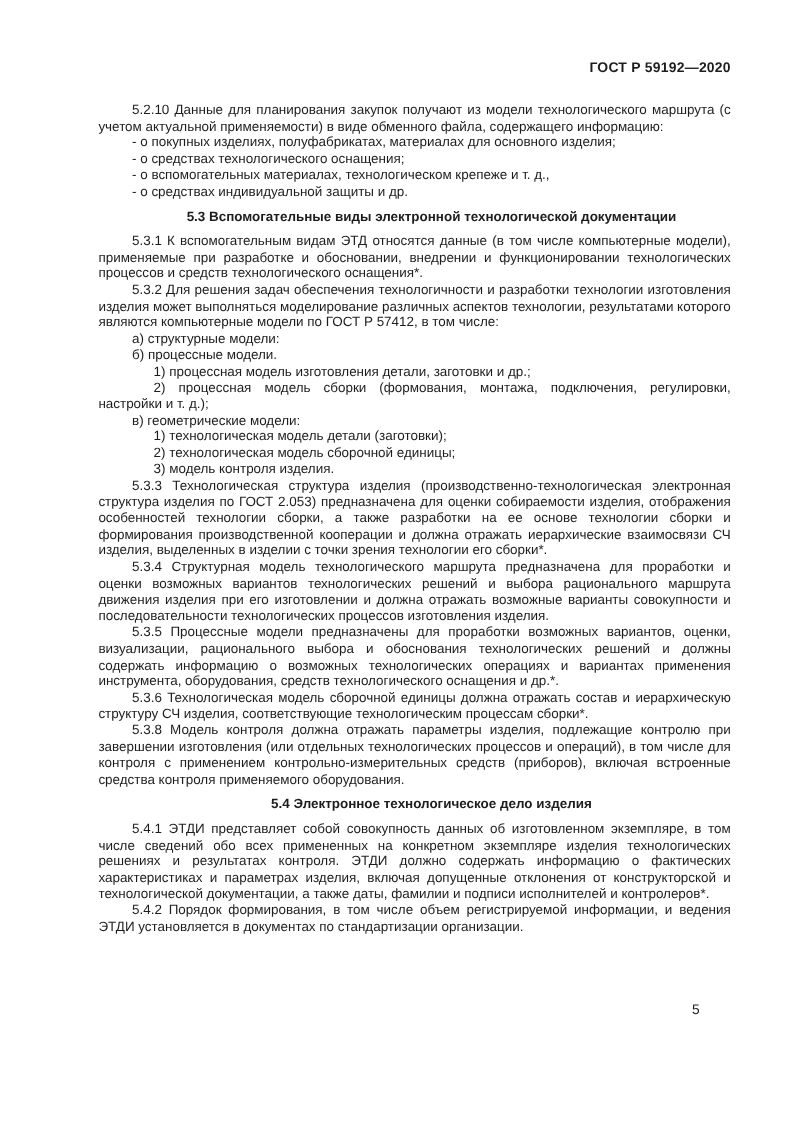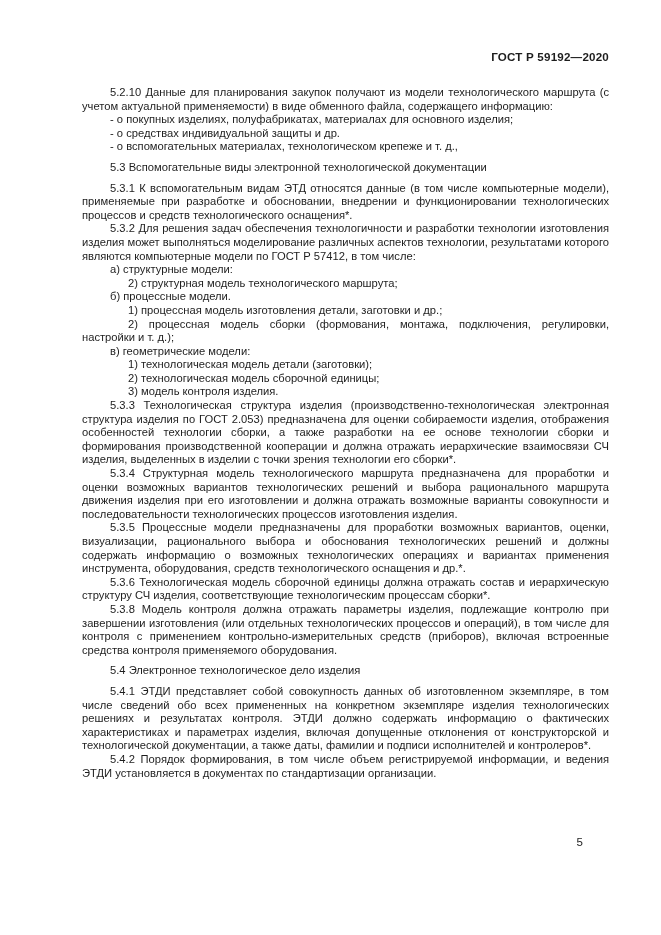--- a/index.html
+++ b/index.html
@@ -37,23 +37,23 @@
   }
   .content p {
     margin: 0;
     padding: 0;
   }
   .para   { text-indent: 28px; }
   .dash   { text-indent: 28px; }
   .suba   { text-indent: 28px; }
   .sub1   { text-indent: 46px; }
   .heading {
-    font-weight: normal;
+    font-weight: bold;
     text-indent: 28px;
-    text-align: left;
+    text-align: center;
     margin-top: 7px !important;
     margin-bottom: 7px !important;
   }
   .page-number {
     position: absolute;
     top: 836px;
     right: 78px;
     font-size: 11.5px;
     color: #1d1d1d;
   }
@@ -61,27 +61,27 @@
 </head>
 <body>
 
 <div class="page">
 
   <div class="running-header">ГОСТ Р 59192—2020</div>
 
   <div class="content">
     <p class="para">5.2.10 Данные для планирования закупок получают из модели технологического маршрута (с учетом актуальной применяемости) в виде обменного файла, содержащего информацию:</p>
     <p class="dash">- о покупных изделиях, полуфабрикатах, материалах для основного изделия;</p>
+    <p class="dash">- о средствах технологического оснащения;</p>
+    <p class="dash">- о вспомогательных материалах, технологическом крепеже и т. д.,</p>
     <p class="dash">- о средствах индивидуальной защиты и др.</p>
-    <p class="dash">- о вспомогательных материалах, технологическом крепеже и т. д.,</p>
     <p class="heading">5.3 Вспомогательные виды электронной технологической документации</p>
     <p class="para">5.3.1 К вспомогательным видам ЭТД относятся данные (в том числе компьютерные модели), применяемые при разработке и обосновании, внедрении и функционировании технологических процессов и средств технологического оснащения*.</p>
     <p class="para">5.3.2 Для решения задач обеспечения технологичности и разработки технологии изготовления изделия может выполняться моделирование различных аспектов технологии, результатами которого являются компьютерные модели по ГОСТ Р 57412, в том числе:</p>
     <p class="suba">а) структурные модели:</p>
-    <p class="sub1">2) структурная модель технологического маршрута;</p>
     <p class="suba">б) процессные модели.</p>
     <p class="sub1">1) процессная модель изготовления детали, заготовки и др.;</p>
     <p class="sub1">2) процессная модель сборки (формования, монтажа, подключения, регулировки, настройки и т. д.);</p>
     <p class="suba">в) геометрические модели:</p>
     <p class="sub1">1) технологическая модель детали (заготовки);</p>
     <p class="sub1">2) технологическая модель сборочной единицы;</p>
     <p class="sub1">3) модель контроля изделия.</p>
     <p class="para">5.3.3 Технологическая структура изделия (производственно-технологическая электронная структура изделия по ГОСТ 2.053) предназначена для оценки собираемости изделия, отображения особенностей технологии сборки, а также разработки на ее основе технологии сборки и формирования производственной кооперации и должна отражать иерархические взаимосвязи СЧ изделия, выделенных в изделии с точки зрения технологии его сборки*.</p>
     <p class="para">5.3.4 Структурная модель технологического маршрута предназначена для проработки и оценки возможных вариантов технологических решений и выбора рационального маршрута движения изделия при его изготовлении и должна отражать возможные варианты совокупности и последовательности технологических процессов изготовления изделия.</p>
     <p class="para">5.3.5 Процессные модели предназначены для проработки возможных вариантов, оценки, визуализации, рационального выбора и обоснования технологических решений и должны содержать информацию о возможных технологических операциях и вариантах применения инструмента, оборудования, средств технологического оснащения и др.*.</p>

